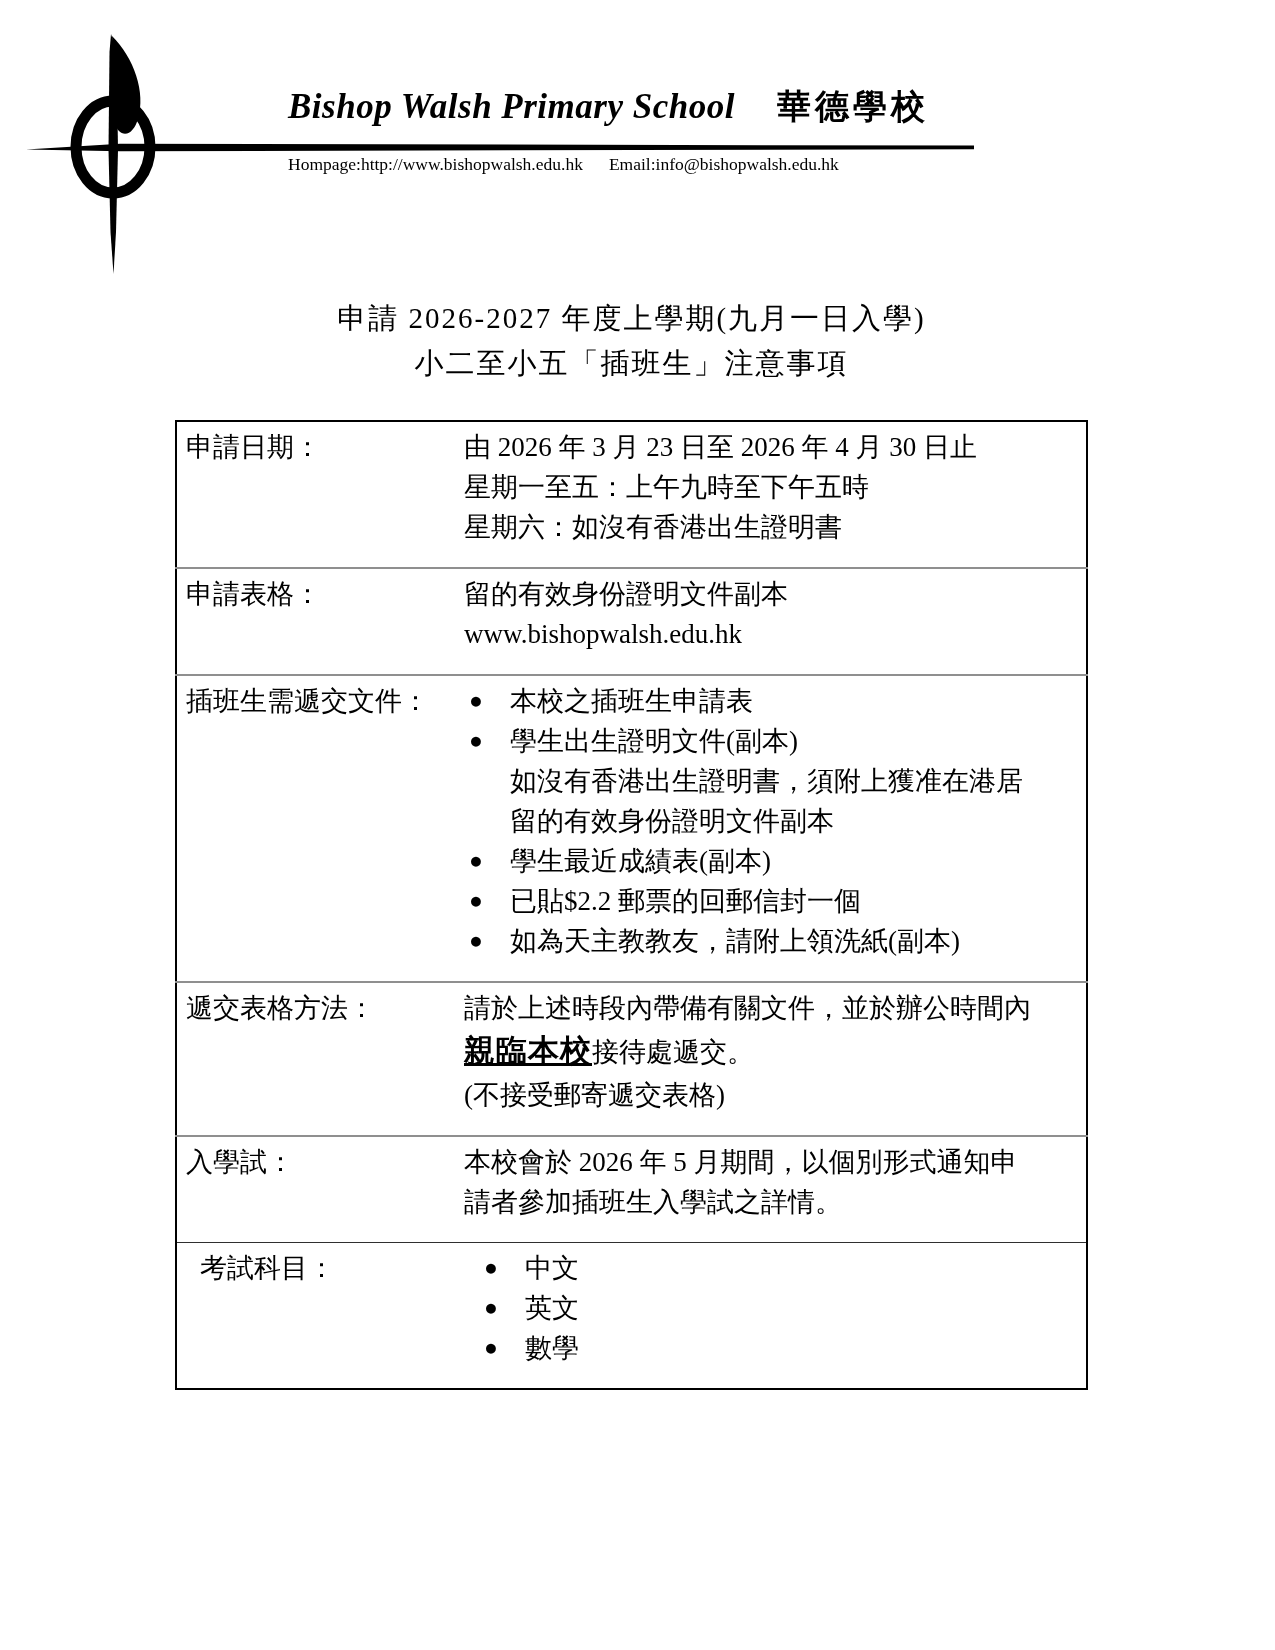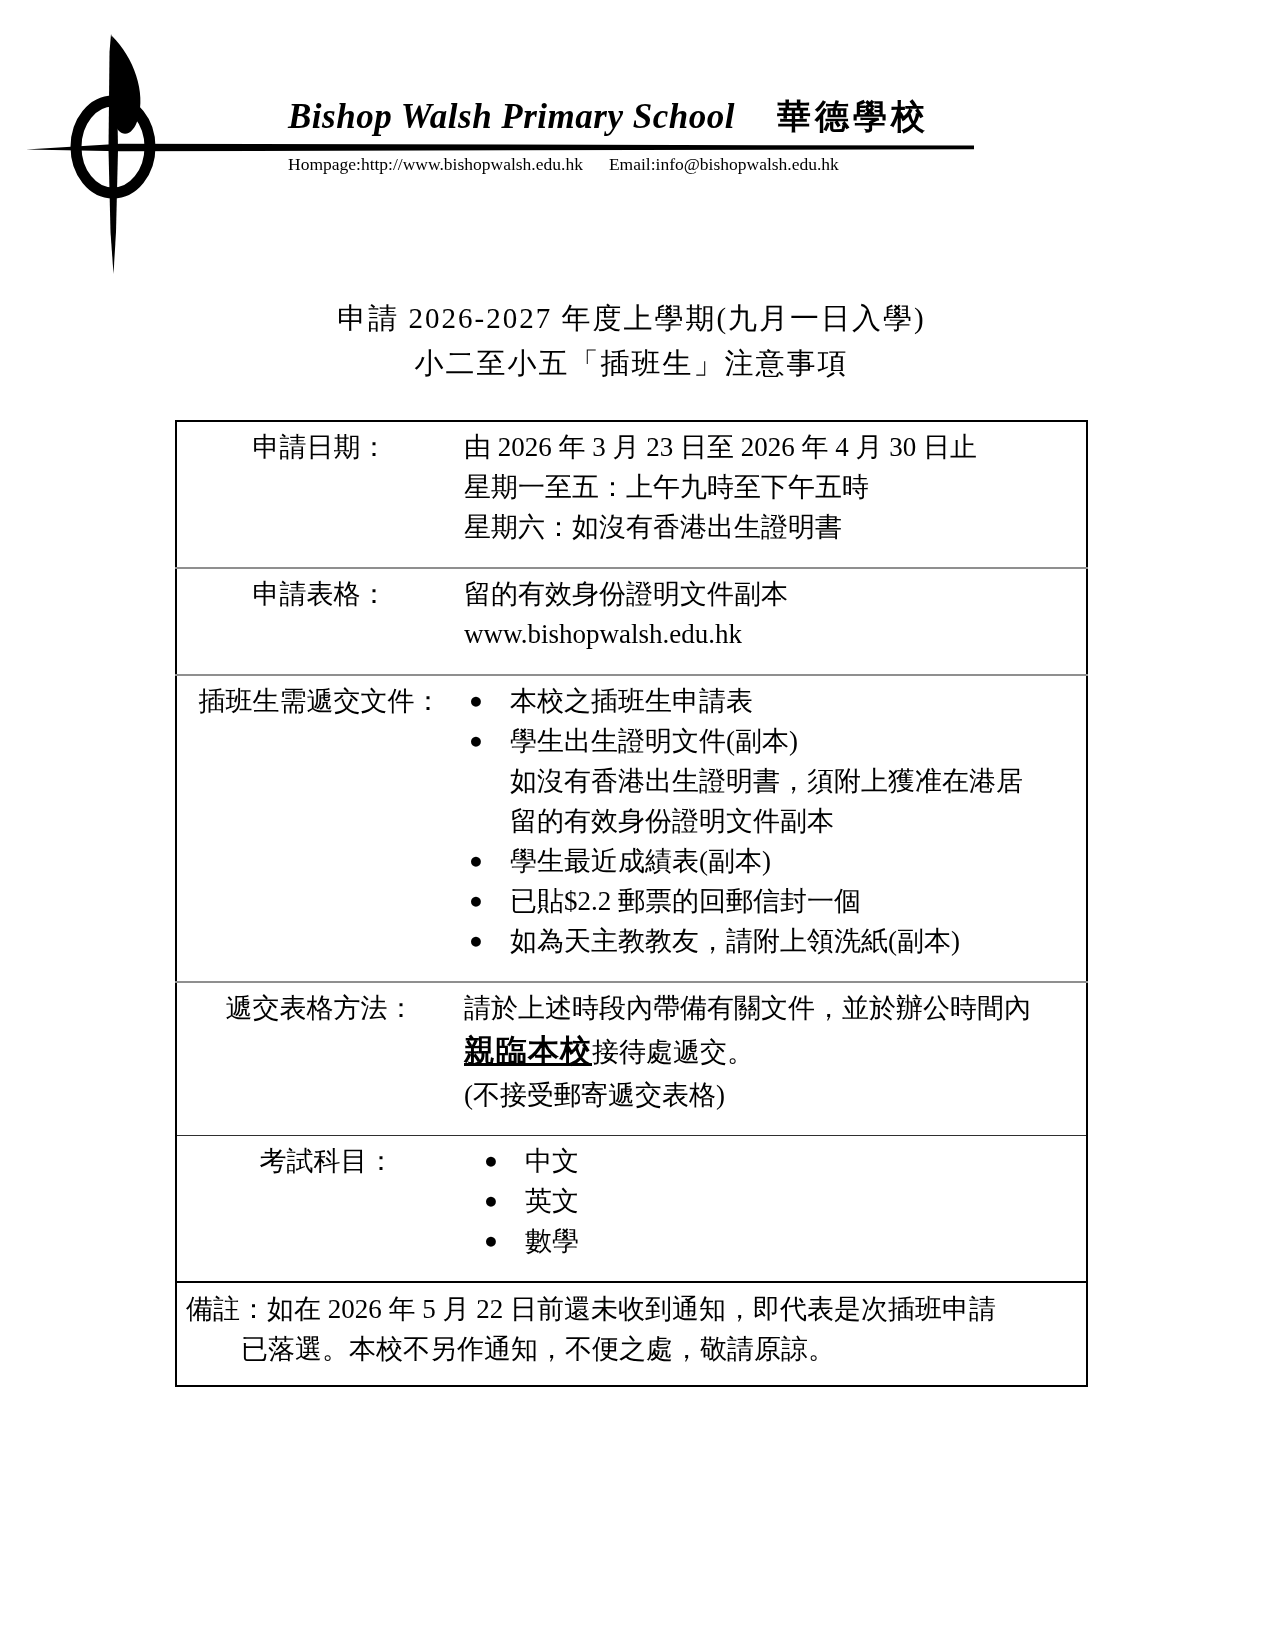--- a/index.html
+++ b/index.html
@@ -10,21 +10,21 @@
     position: relative;
     font-family: "Liberation Serif", "DejaVu Serif", serif;
     color: #000;
     overflow: hidden;
   }
 
   
   .letterhead { position: relative; height: 282px; }
   .logo-svg { position: absolute; left: 0; top: 0; }
   .school-name-line {
-    position: absolute; left: 288px; top: 94px;
+    position: absolute; left: 288px; top: 84px;
     white-space: nowrap;
   }
   .school-name-en {
     font-size: 35px; font-weight: 700; font-style: italic;
     letter-spacing: 0.5px;
   }
   .school-name-zh {
     font-size: 34px; font-weight: 700; margin-left: 42px;
     letter-spacing: 4px;
   }
@@ -58,21 +58,20 @@
     padding: 22px 4px 24px 4px;
     font-size: 29px;
     letter-spacing: 3px;
     border-bottom: 1.5px solid #1f1f1f;
   }
   td.label-cell {
     width: 280px;
     padding: 5px 2px 20px 9px;
     border-right: 2px solid #000;
     white-space: nowrap;
-    text-align: center;
   }
   td.content-cell { padding: 5px 6px 20px 8px; }
   tr.hr-gray  > td { border-top: 2.5px solid #8f8f8f; }
   tr.hr-dark  > td { border-top: 1.5px solid #2f2f2f; padding-left: 23px; }
   tr.hr-black > td { border-top: 2.5px solid #000; }
   .cell-line { white-space: nowrap; }
   .bullet-row { display: flex; white-space: nowrap; }
   .bullet-glyph {
     width: 46px; flex: 0 0 46px;
     font-size: 23px; line-height: 40px;
@@ -178,39 +177,40 @@
     <td class="label-cell">遞交表格方法：</td>
     <td class="content-cell">
       <div class="cell-line">請於上述時段內帶備有關文件，並於辦公時間內</div>
       <div class="cell-line bold-line">
         <span class="bold-inline">親臨本校</span><span>接待處遞交。</span>
       </div>
       <div class="cell-line">(不接受郵寄遞交表格)</div>
     </td>
   </tr>
 
+  <tr class="hr-gray">
+    <td class="label-cell">入學試：</td>
+    <td class="content-cell">
+      <div class="cell-line">本校會於 2026 年 5 月期間，以個別形式通知申</div>
+      <div class="cell-line">請者參加插班生入學試之詳情。</div>
+    </td>
+  </tr>
 
   <tr class="hr-dark">
     <td class="label-cell">考試科目：</td>
     <td class="content-cell">
       <div class="bullet-row">
         <span class="bullet-glyph">●</span>
         <span class="bullet-text">中文</span>
       </div>
       <div class="bullet-row">
         <span class="bullet-glyph">●</span>
         <span class="bullet-text">英文</span>
       </div>
       <div class="bullet-row">
         <span class="bullet-glyph">●</span>
         <span class="bullet-text">數學</span>
       </div>
     </td>
   </tr>
 
-  <tr class="hr-black">
-    <td class="remarks-cell" colspan="2">
-      <div class="cell-line">備註：如在 2026 年 5 月 22 日前還未收到通知，即代表是次插班申請</div>
-      <div class="cell-line remark-line2">已落選。本校不另作通知，不便之處，敬請原諒。</div>
-    </td>
-  </tr>
 </tbody>
   </table>
 
 </body></html>

